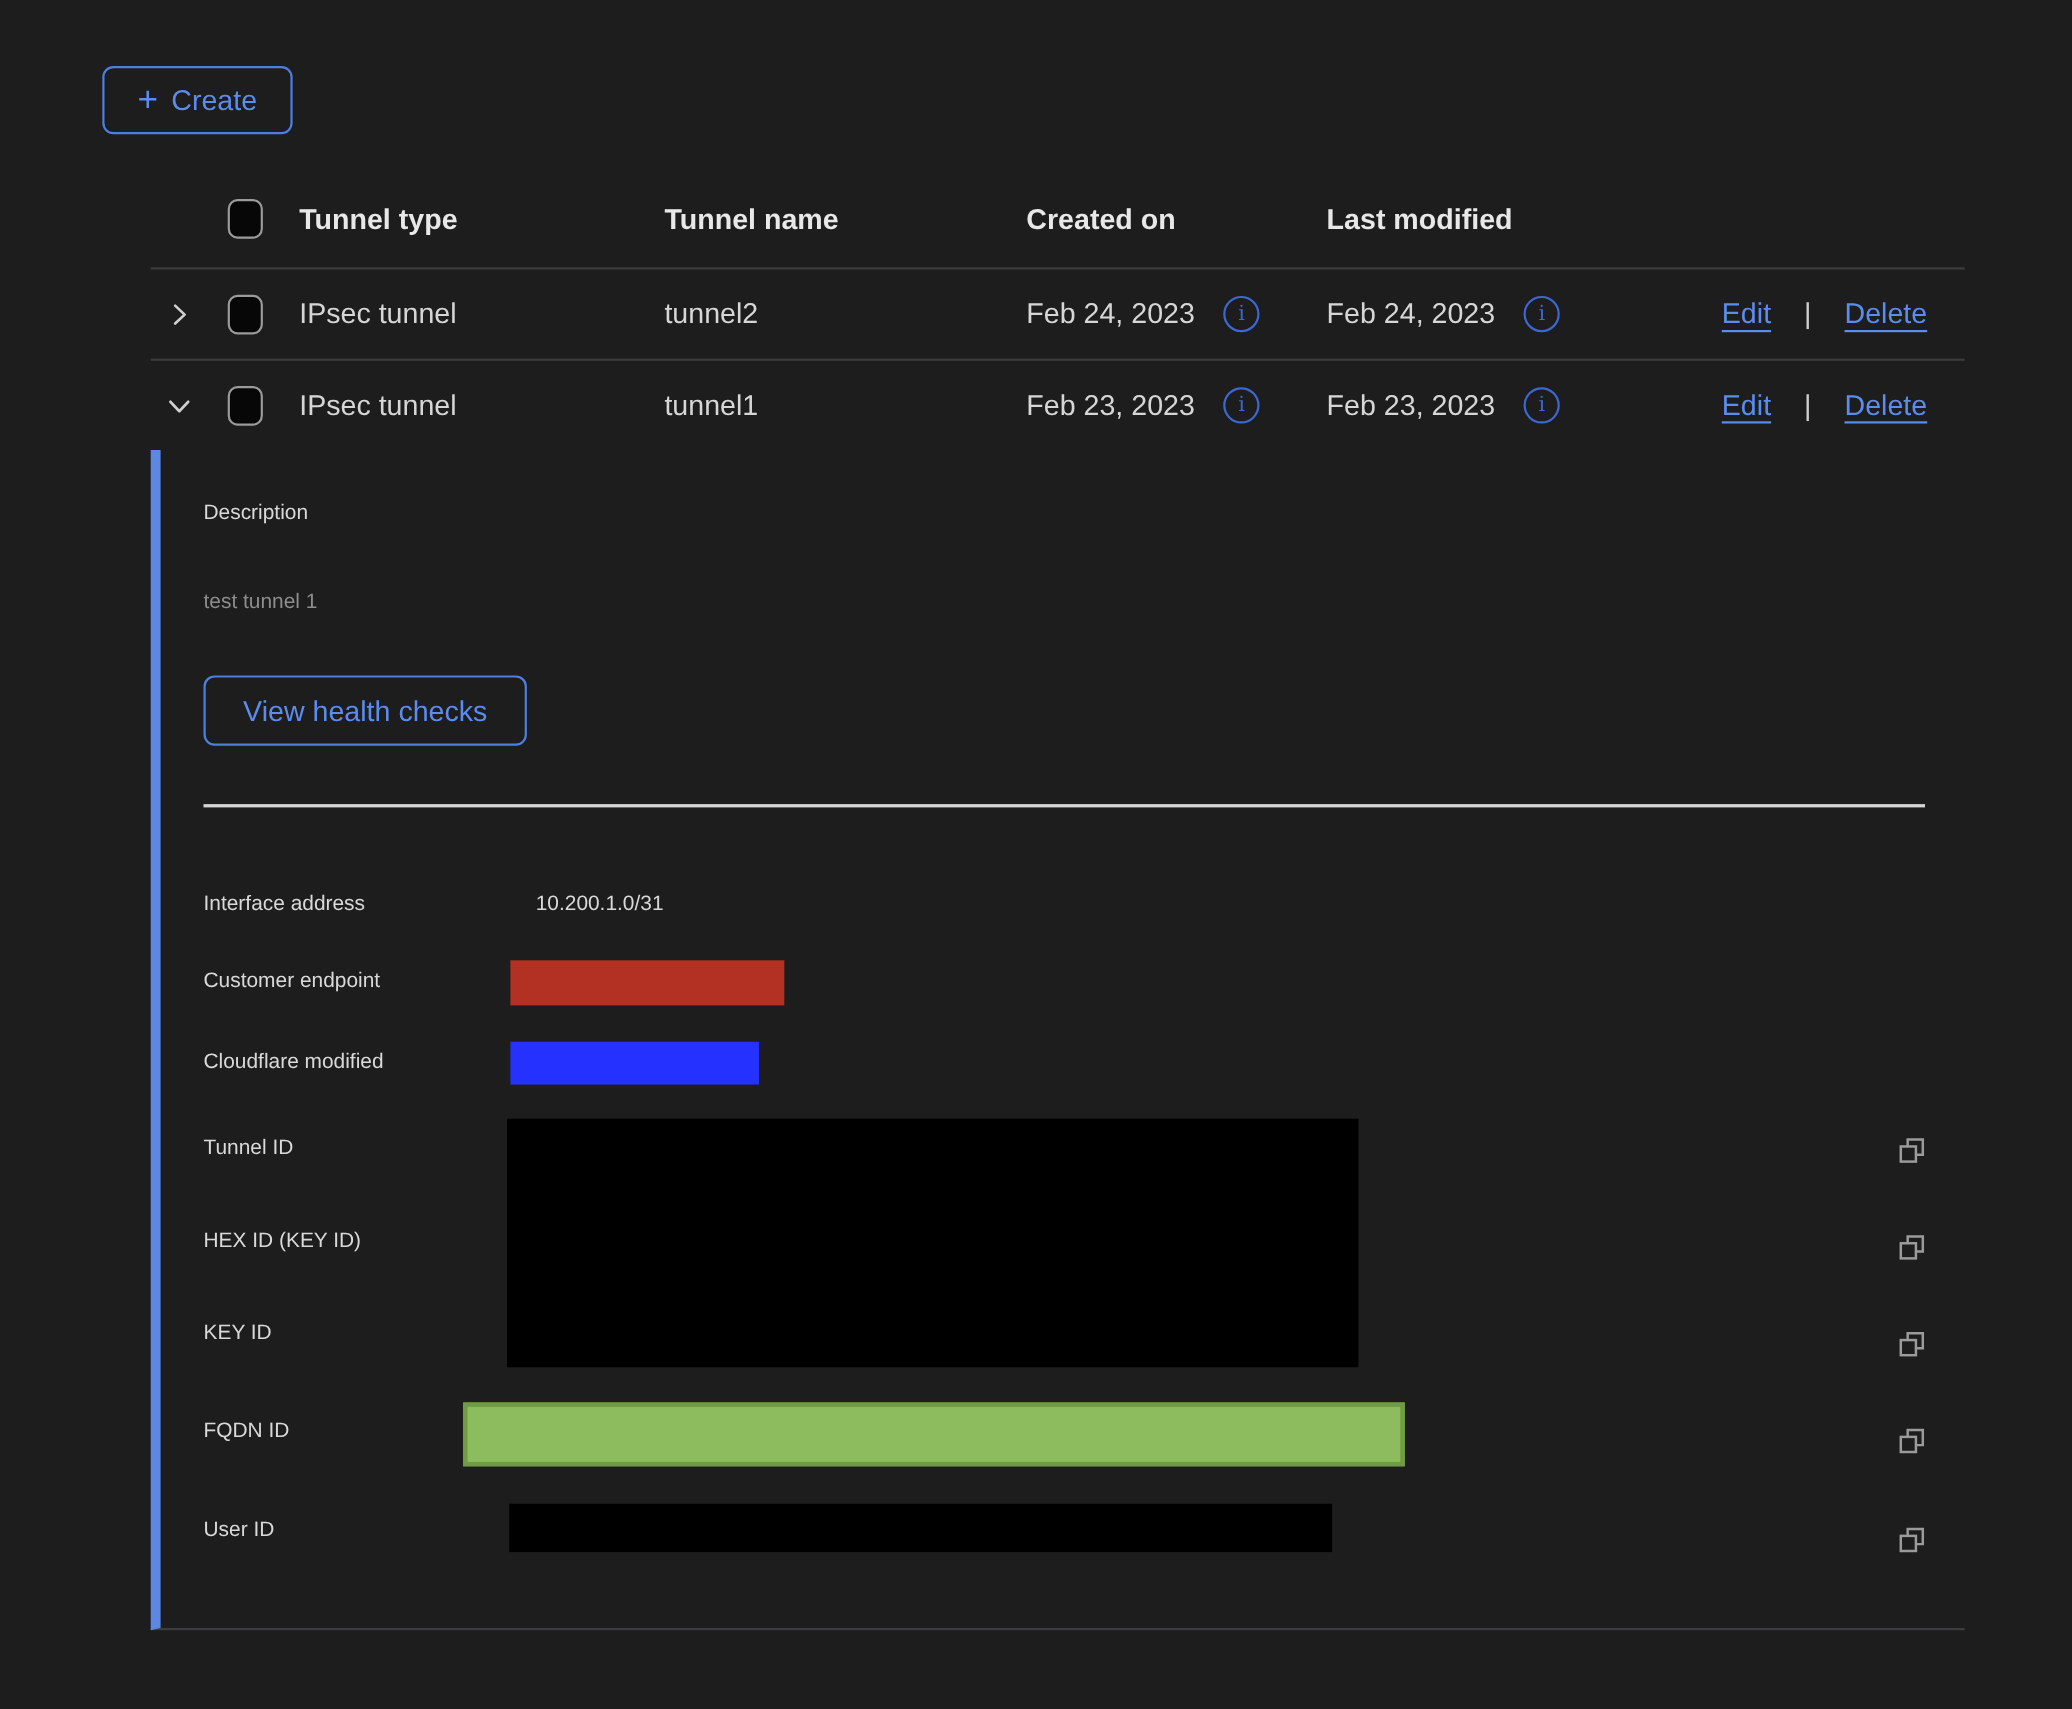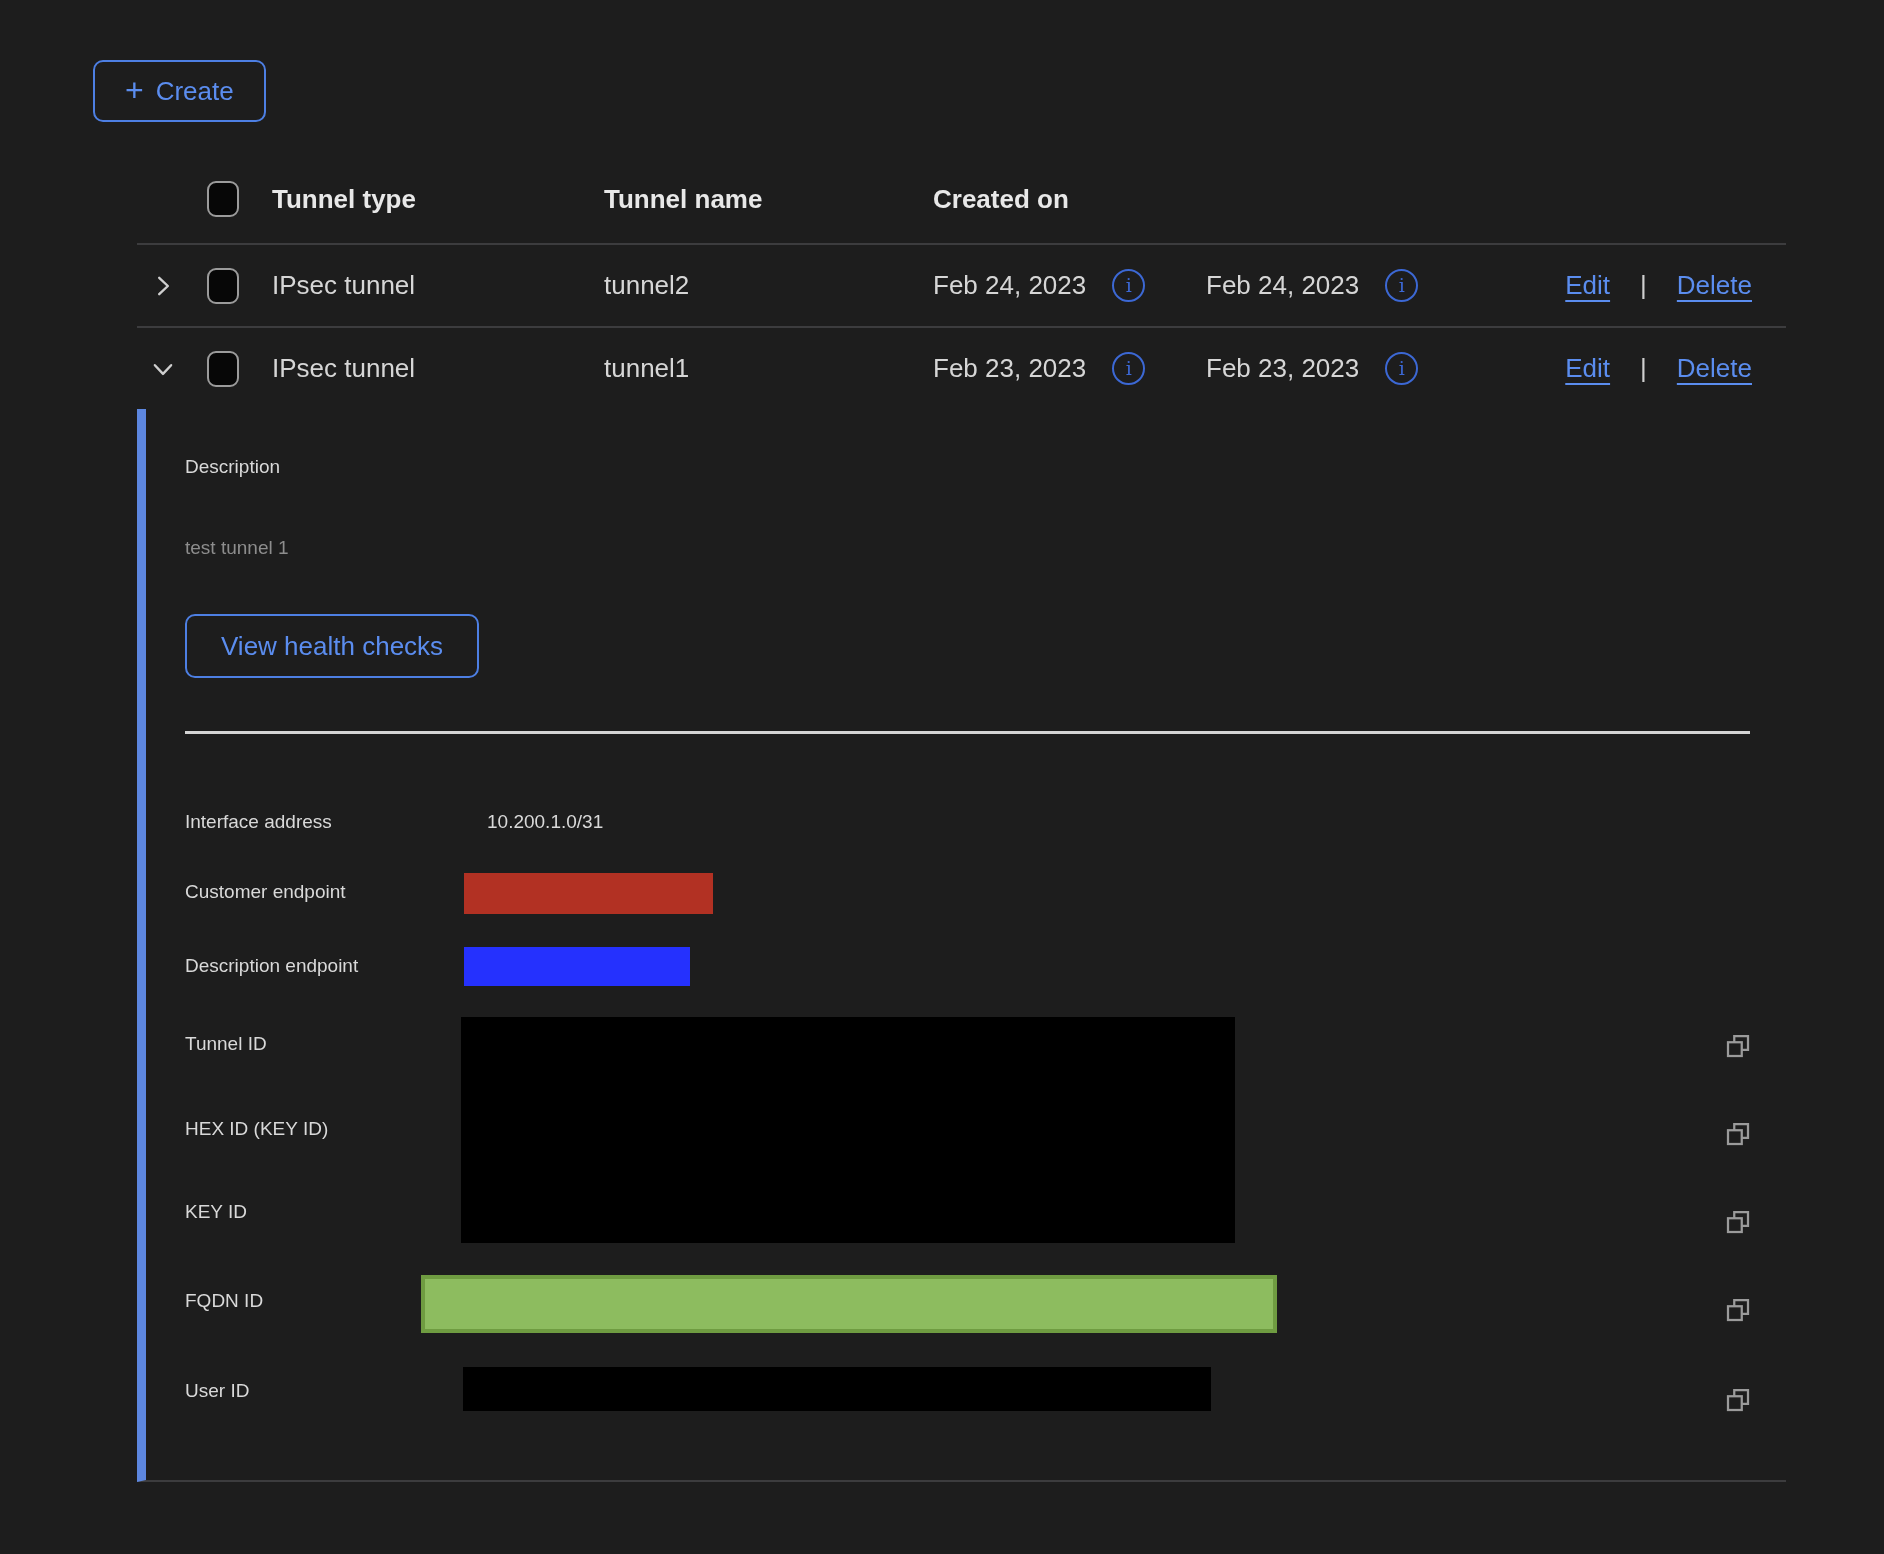--- a/index.html
+++ b/index.html
@@ -79,20 +79,21 @@
 
   <div class="table abs">
 
     <div class="thead">
       <div class="cell c-check">
           <span class="checkbox"></span>
         </div>
       <div class="cell c-type th">Tunnel type</div>
       <div class="cell c-name th">Tunnel name</div>
       <div class="cell c-created th">Created on</div>
+      <div class="cell c-modified th">Last modified</div>
     </div>
 
     <div class="trow">
       <div class="cell c-chevron">
         <button class="chevron-btn">
           <svg width="26" height="26" viewBox="0 0 24 24">
               <path d="M8.5 4.5l8 7.5-8 7.5" fill="none" stroke="#cfcfcf" stroke-width="2.2" stroke-linecap="round" stroke-linejoin="round"></path>
             </svg>
         </button>
       </div>
@@ -152,21 +153,21 @@
       <button class="btn-outline health-btn abs">View health checks</button>
 
       <div class="divider"></div>
 
       <div class="p-label" style="top:398px;">Interface address</div>
       <div class="p-label" style="left:341px;top:398px;">10.200.1.0/31</div>
 
       <div class="p-label" style="top:468px;">Customer endpoint</div>
       <div class="redact" style="left: 318px; top: 464px; width: 249px; height: 41px; background: rgb(178, 49, 35);"></div>
 
-      <div class="p-label" style="top:542px;">Description endpoint</div>
+      <div class="p-label" style="top:542px;">Cloudflare modified</div>
       <div class="redact" style="left: 318px; top: 538px; width: 226px; height: 39px; background: rgb(37, 49, 254);"></div>
 
       <div class="redact" style="left: 315px; top: 608px; width: 774px; height: 226px; background: rgb(0, 0, 0);"></div>
 
       <div class="p-label" style="top:620px;">Tunnel ID</div>
       <button class="copy-btn" style="top:622px;">
         <svg width="30" height="30" viewBox="0 0 24 24" fill="none" stroke="#9b9b9b" stroke-width="1.8">
             <path d="M9 9 V4 H20 V15 H15"></path>
             <rect x="4" y="9" width="11" height="11"></rect>
           </svg>

